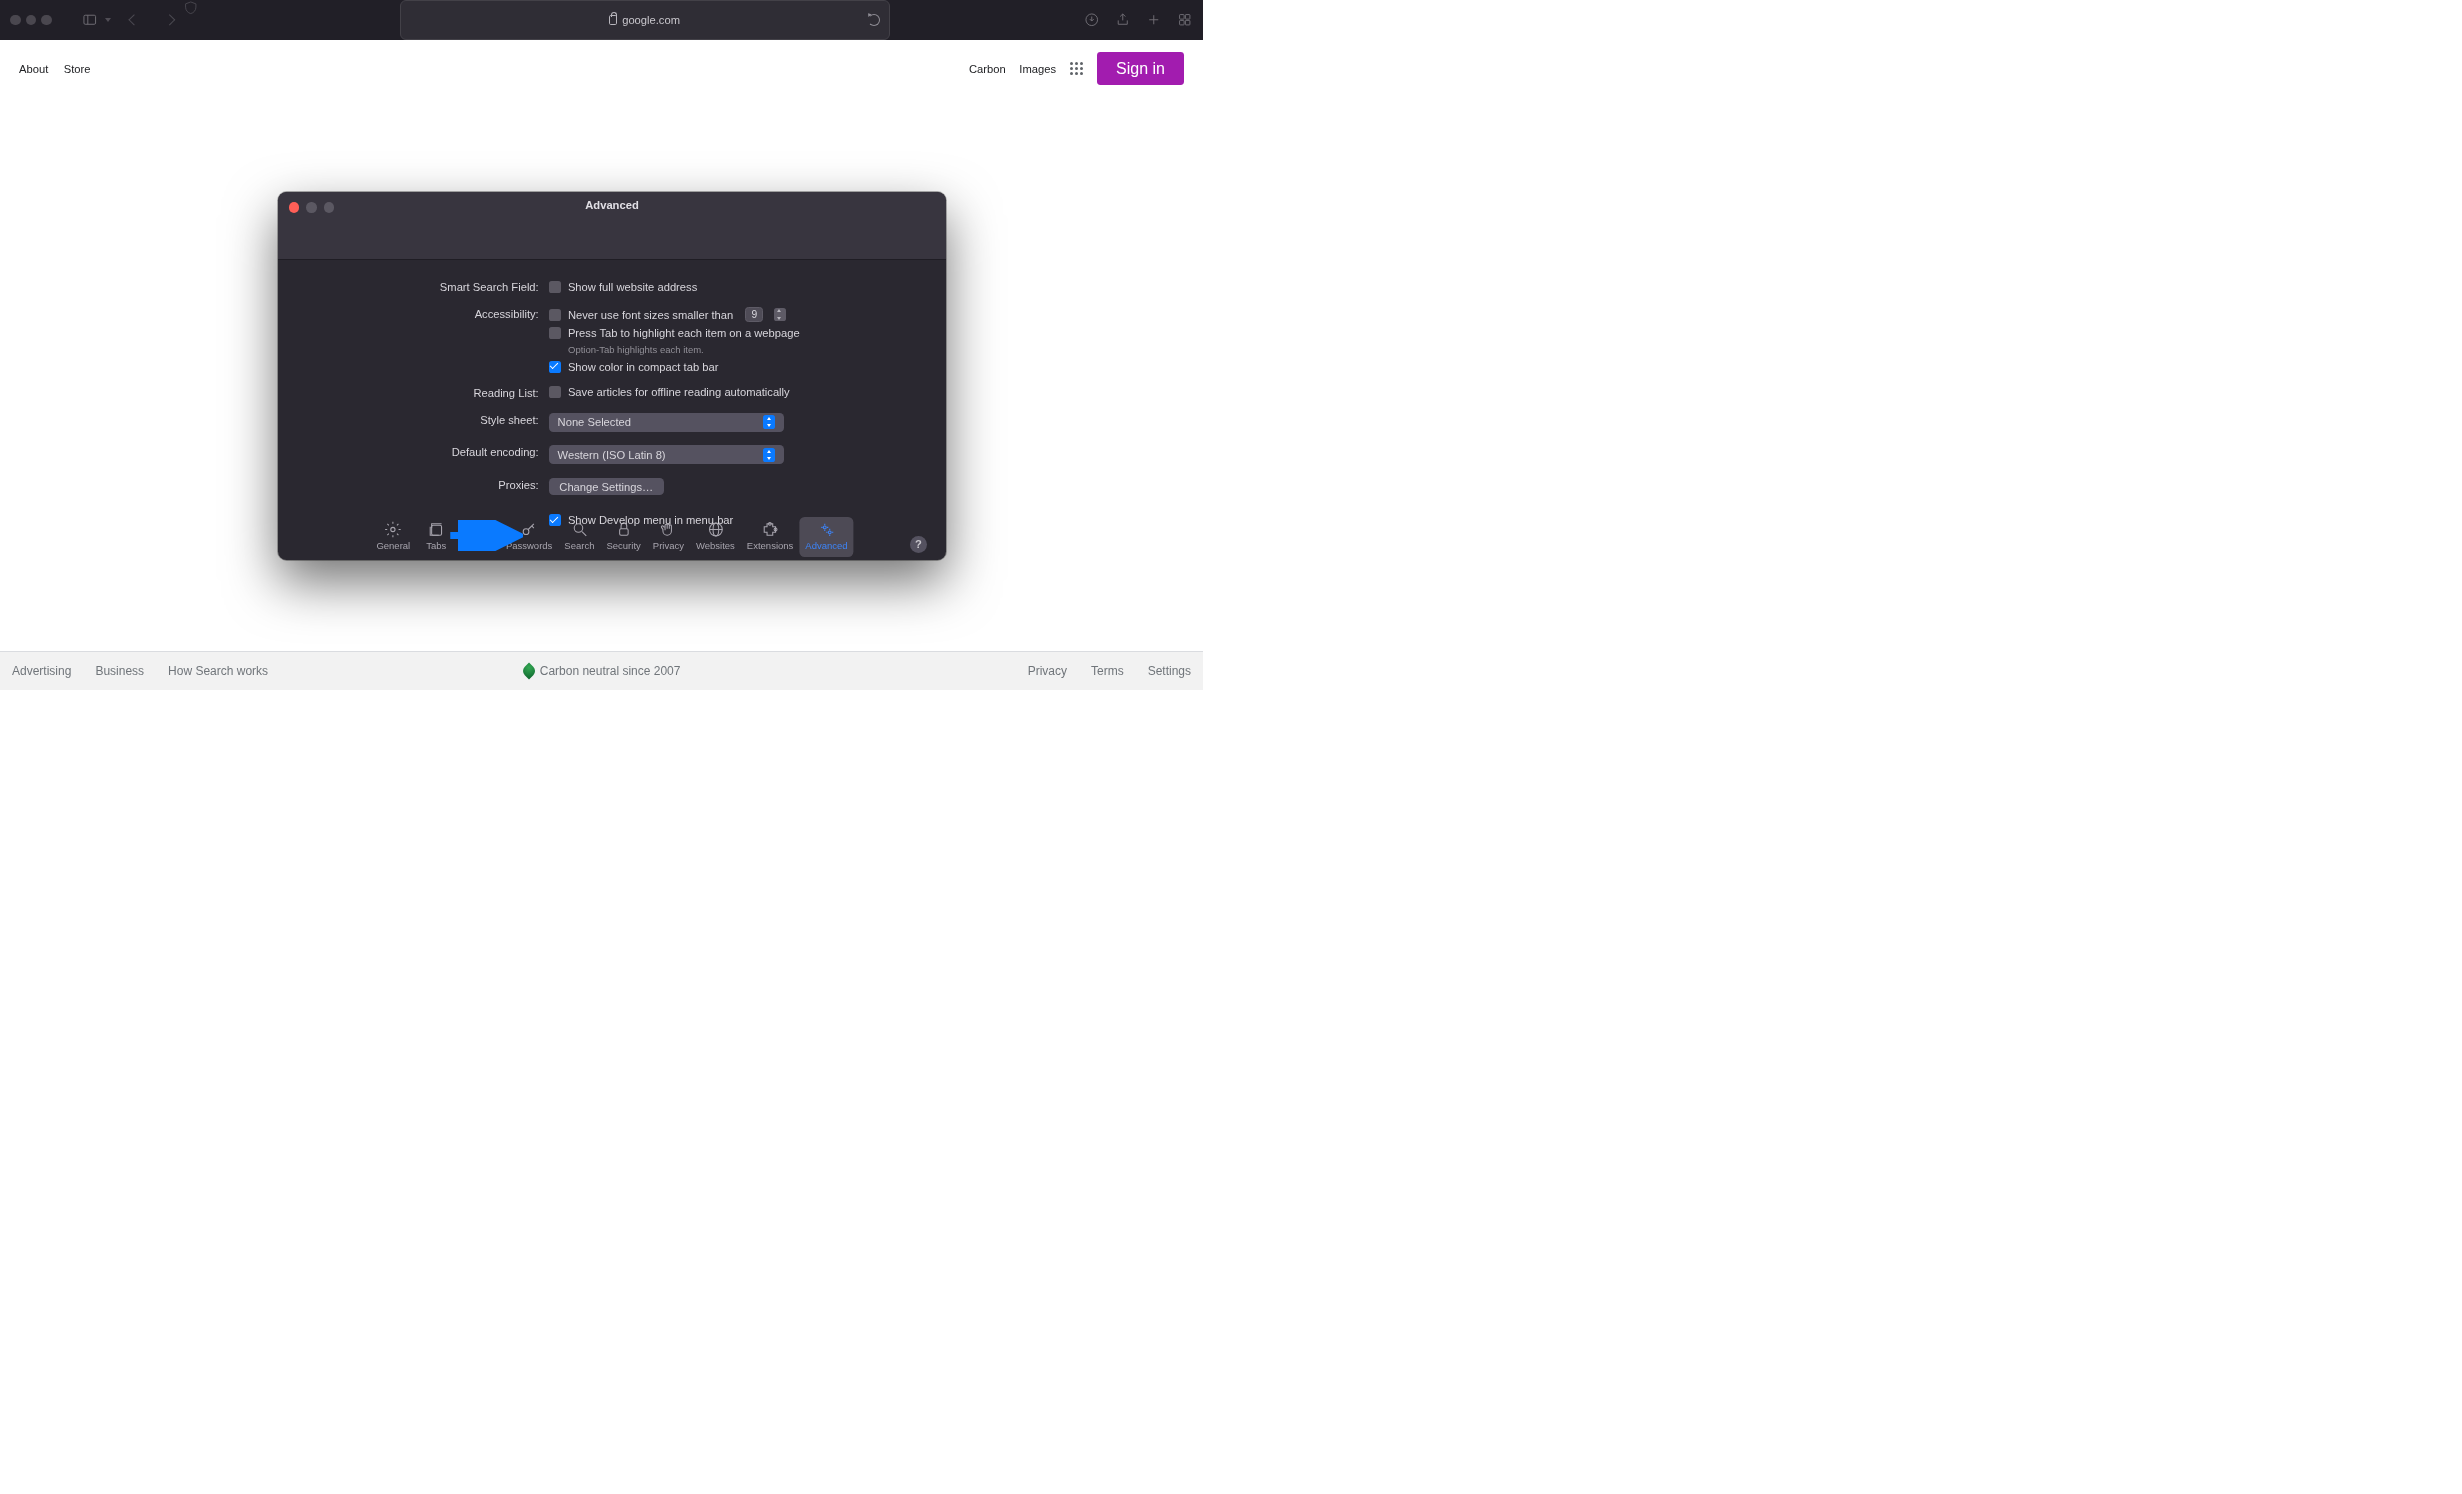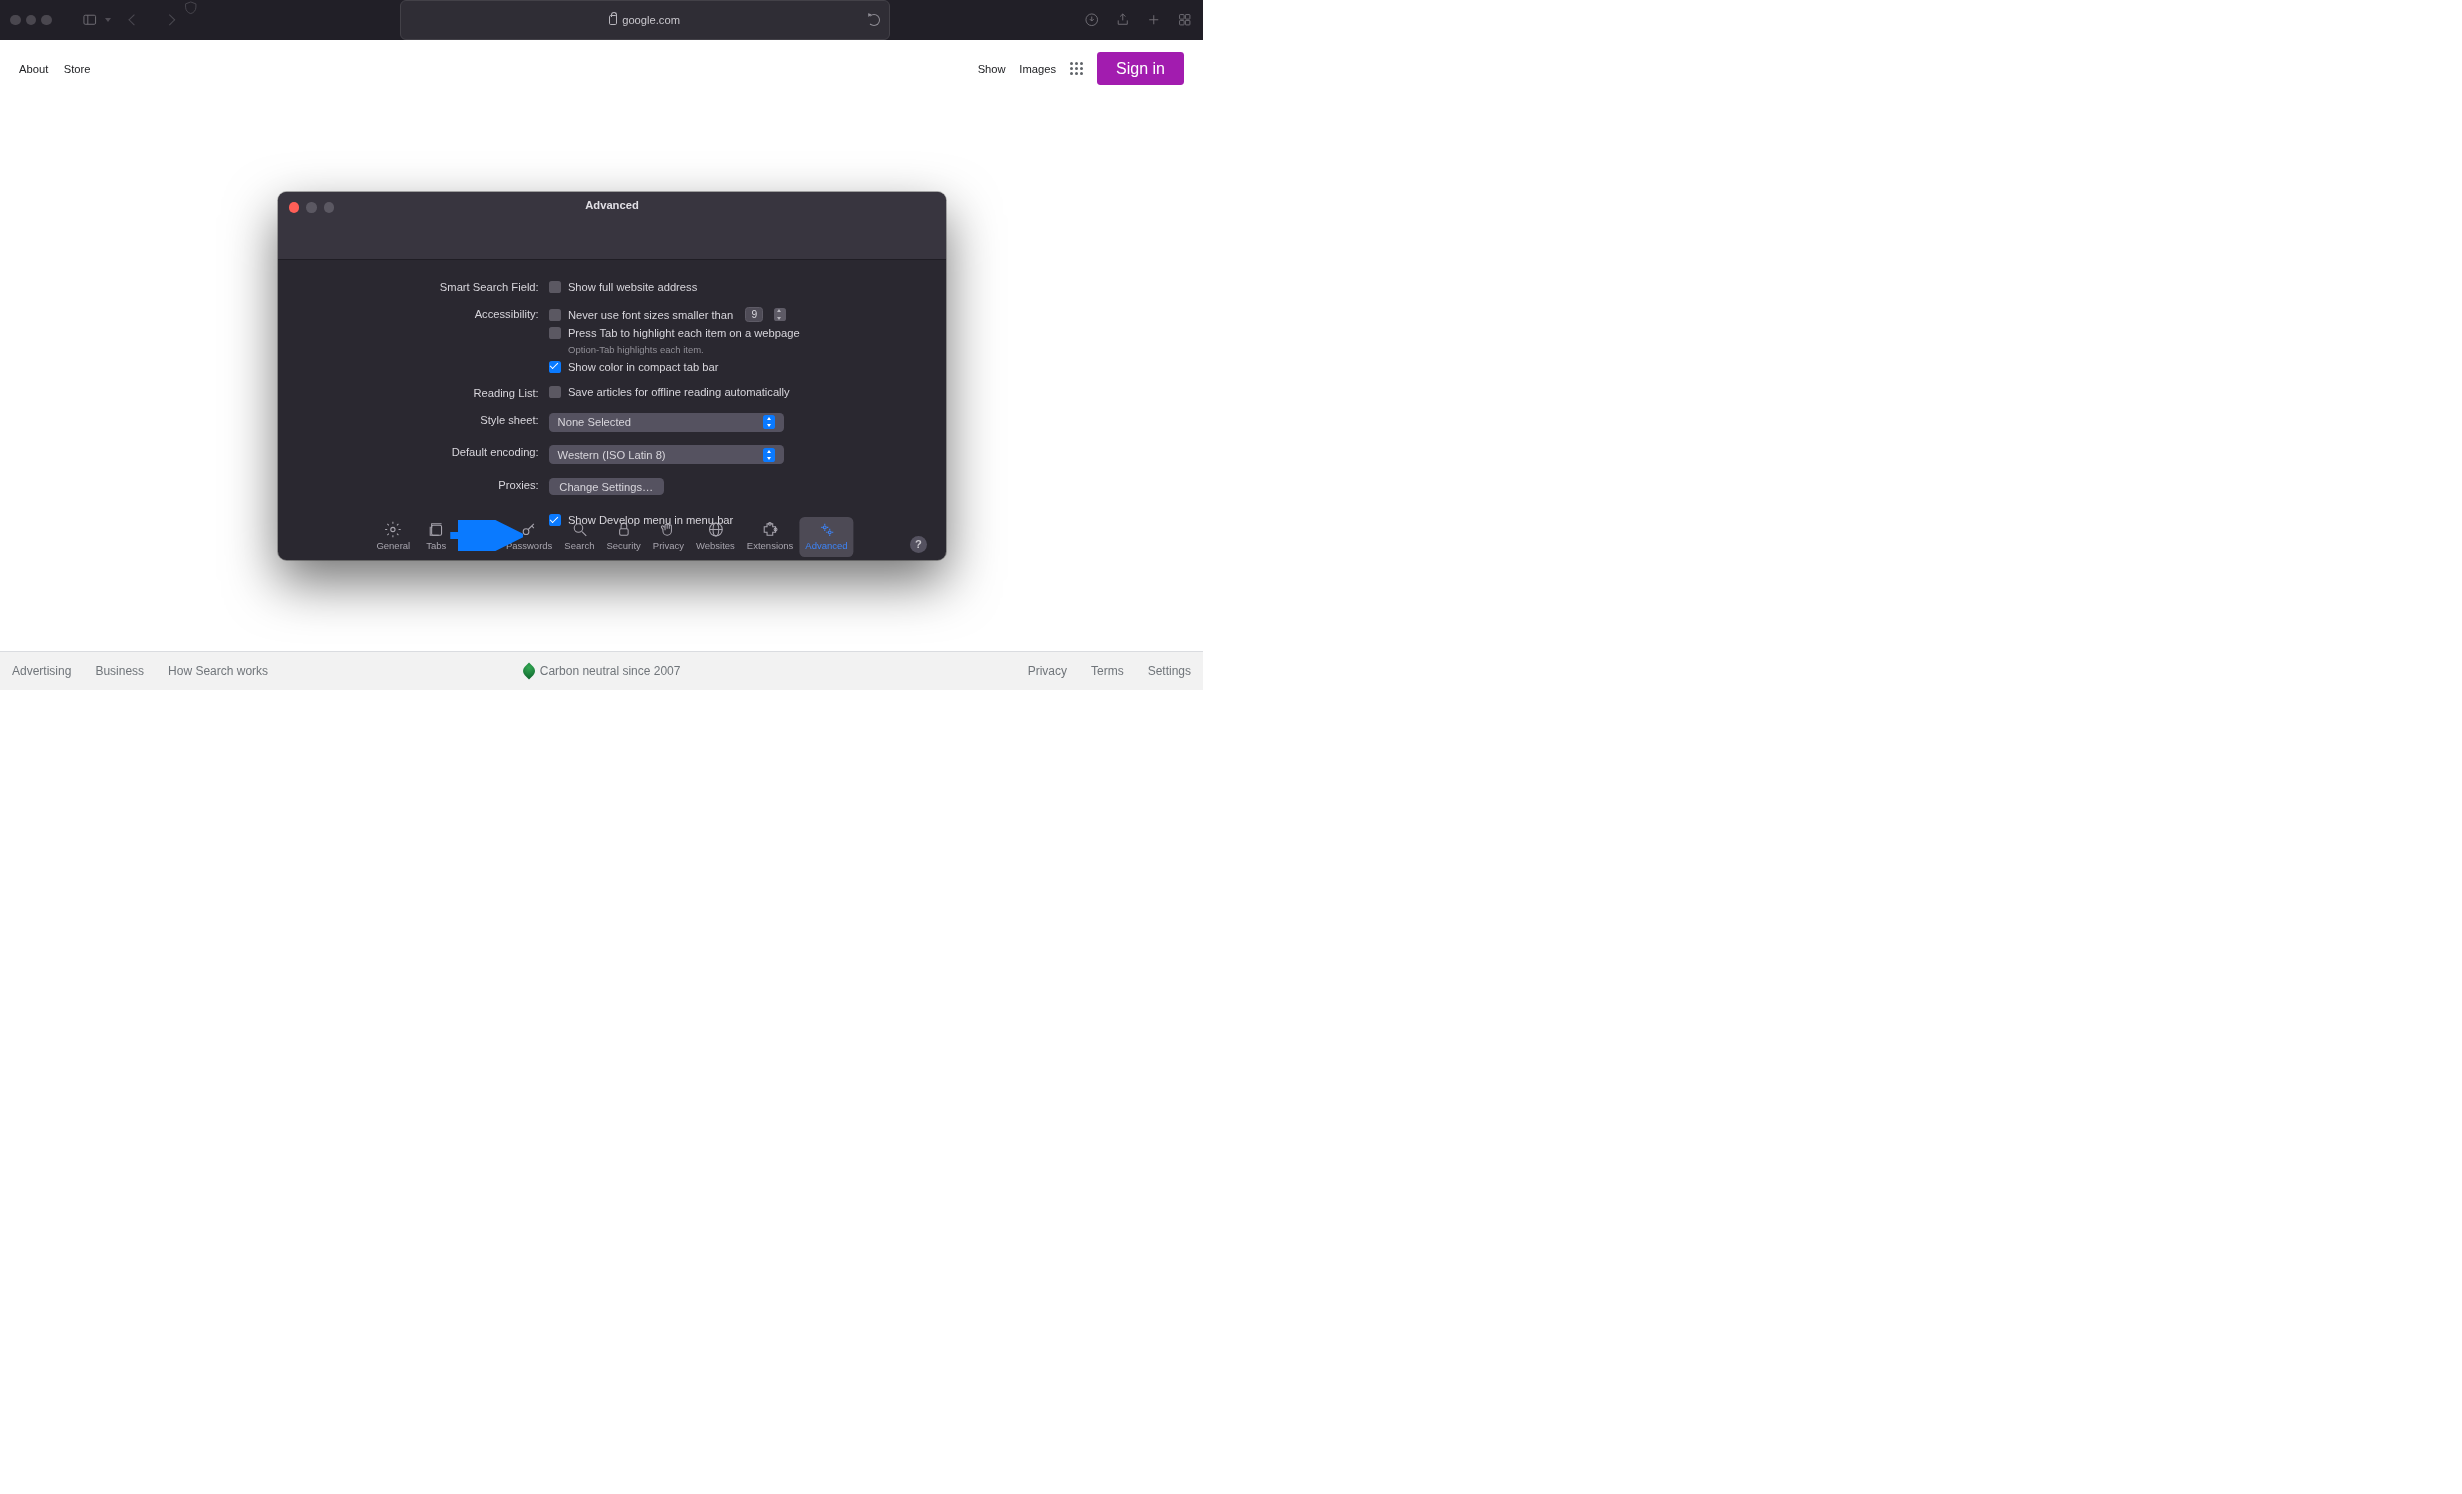--- a/index.html
+++ b/index.html
@@ -134,21 +134,21 @@
   </div>
 </div>
 
 <div class="google-page">
   <div class="google-header">
     <div class="g-left">
       <span class="g-link">About</span>
       <span class="g-link">Store</span>
     </div>
     <div class="g-right">
-      <span class="g-link">Show</span>
+      <span class="g-link">Carbon</span>
       <span class="g-link">Images</span>
       <div class="apps-grid">
           <span></span>
           <span></span>
           <span></span>
           <span></span>
           <span></span>
           <span></span>
           <span></span>
           <span></span>

